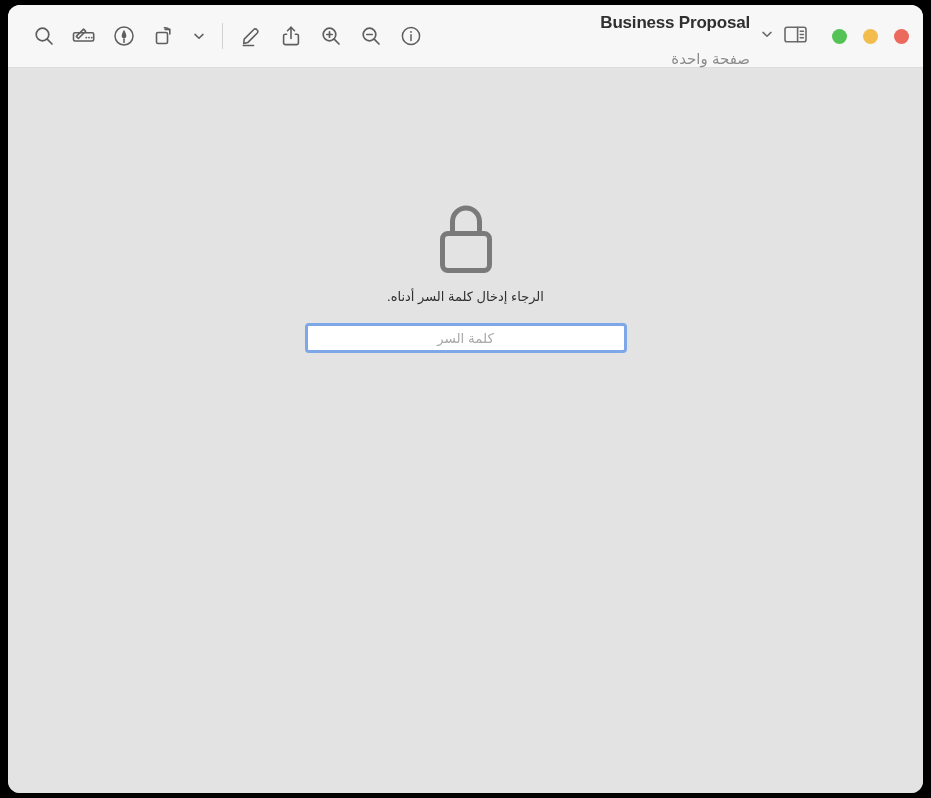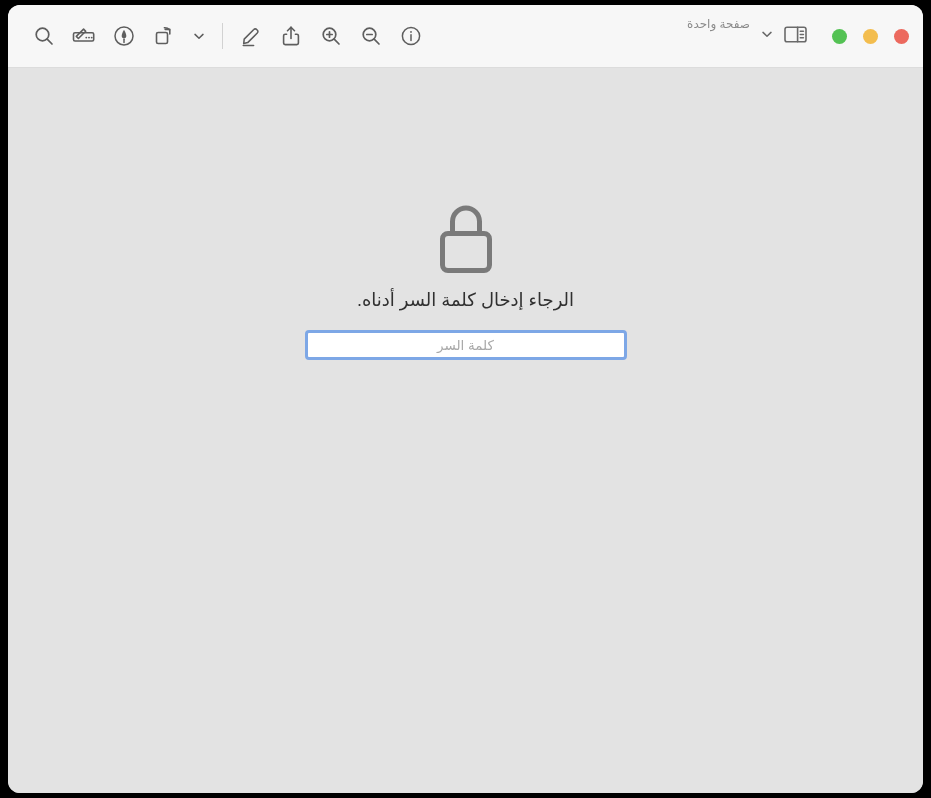--- a/index.html
+++ b/index.html
@@ -87,22 +87,22 @@
     line-height: 1;
   }
   .doc-title {
     font-size: 17px;
     font-weight: bold;
     color: #2f2f2f;
     letter-spacing: -0.2px;
     white-space: nowrap;
   }
   .doc-subtitle {
-    margin-top: 4px;
-    font-size: 12px;
+    margin-top: 20px;
+    font-size: 15px;
     color: #8b8b8b;
     white-space: nowrap;
   }
 
   .title-chevron {
     position: absolute;
     left: 748px;
     top: 20px;
     width: 22px;
     height: 22px;
@@ -167,21 +167,21 @@
 
   .lock-line1 {
     margin-top: 47px;
     font-size: 15.5px;
     color: #1f1f1f;
     text-align: center;
     direction: rtl;
   }
   .lock-line2 {
     margin-top: 10px;
-    font-size: 18px;
+    font-size: 13px;
     color: #303030;
     text-align: center;
     direction: rtl;
   }
 
   .password-wrap {
     margin-top: 19px;
     width: 322px;
     height: 30px;
     border-radius: 4px;
@@ -317,20 +317,21 @@
             <circle cx="12" cy="12" r="8.6"></circle>
             <circle cx="12" cy="7.9" r="0.95" fill="currentColor" stroke="none"></circle>
             <line x1="12" y1="10.7" x2="12" y2="16.4"></line>
           </svg>
         </span>
       </button>
 
     </div>
 
     <div class="title-block">
+      <div class="doc-title">Business Proposal</div>
       <div class="doc-subtitle">صفحة واحدة</div>
     </div>
 
     <div class="title-chevron">
       <span>
         <svg width="16" height="16" viewBox="0 0 16 16" fill="none" stroke="currentColor" stroke-width="1.5" stroke-linecap="round" stroke-linejoin="round">
           <path d="M4 6.4 L8 10.2 L12 6.4"></path>
         </svg>
       </span>
     </div>

